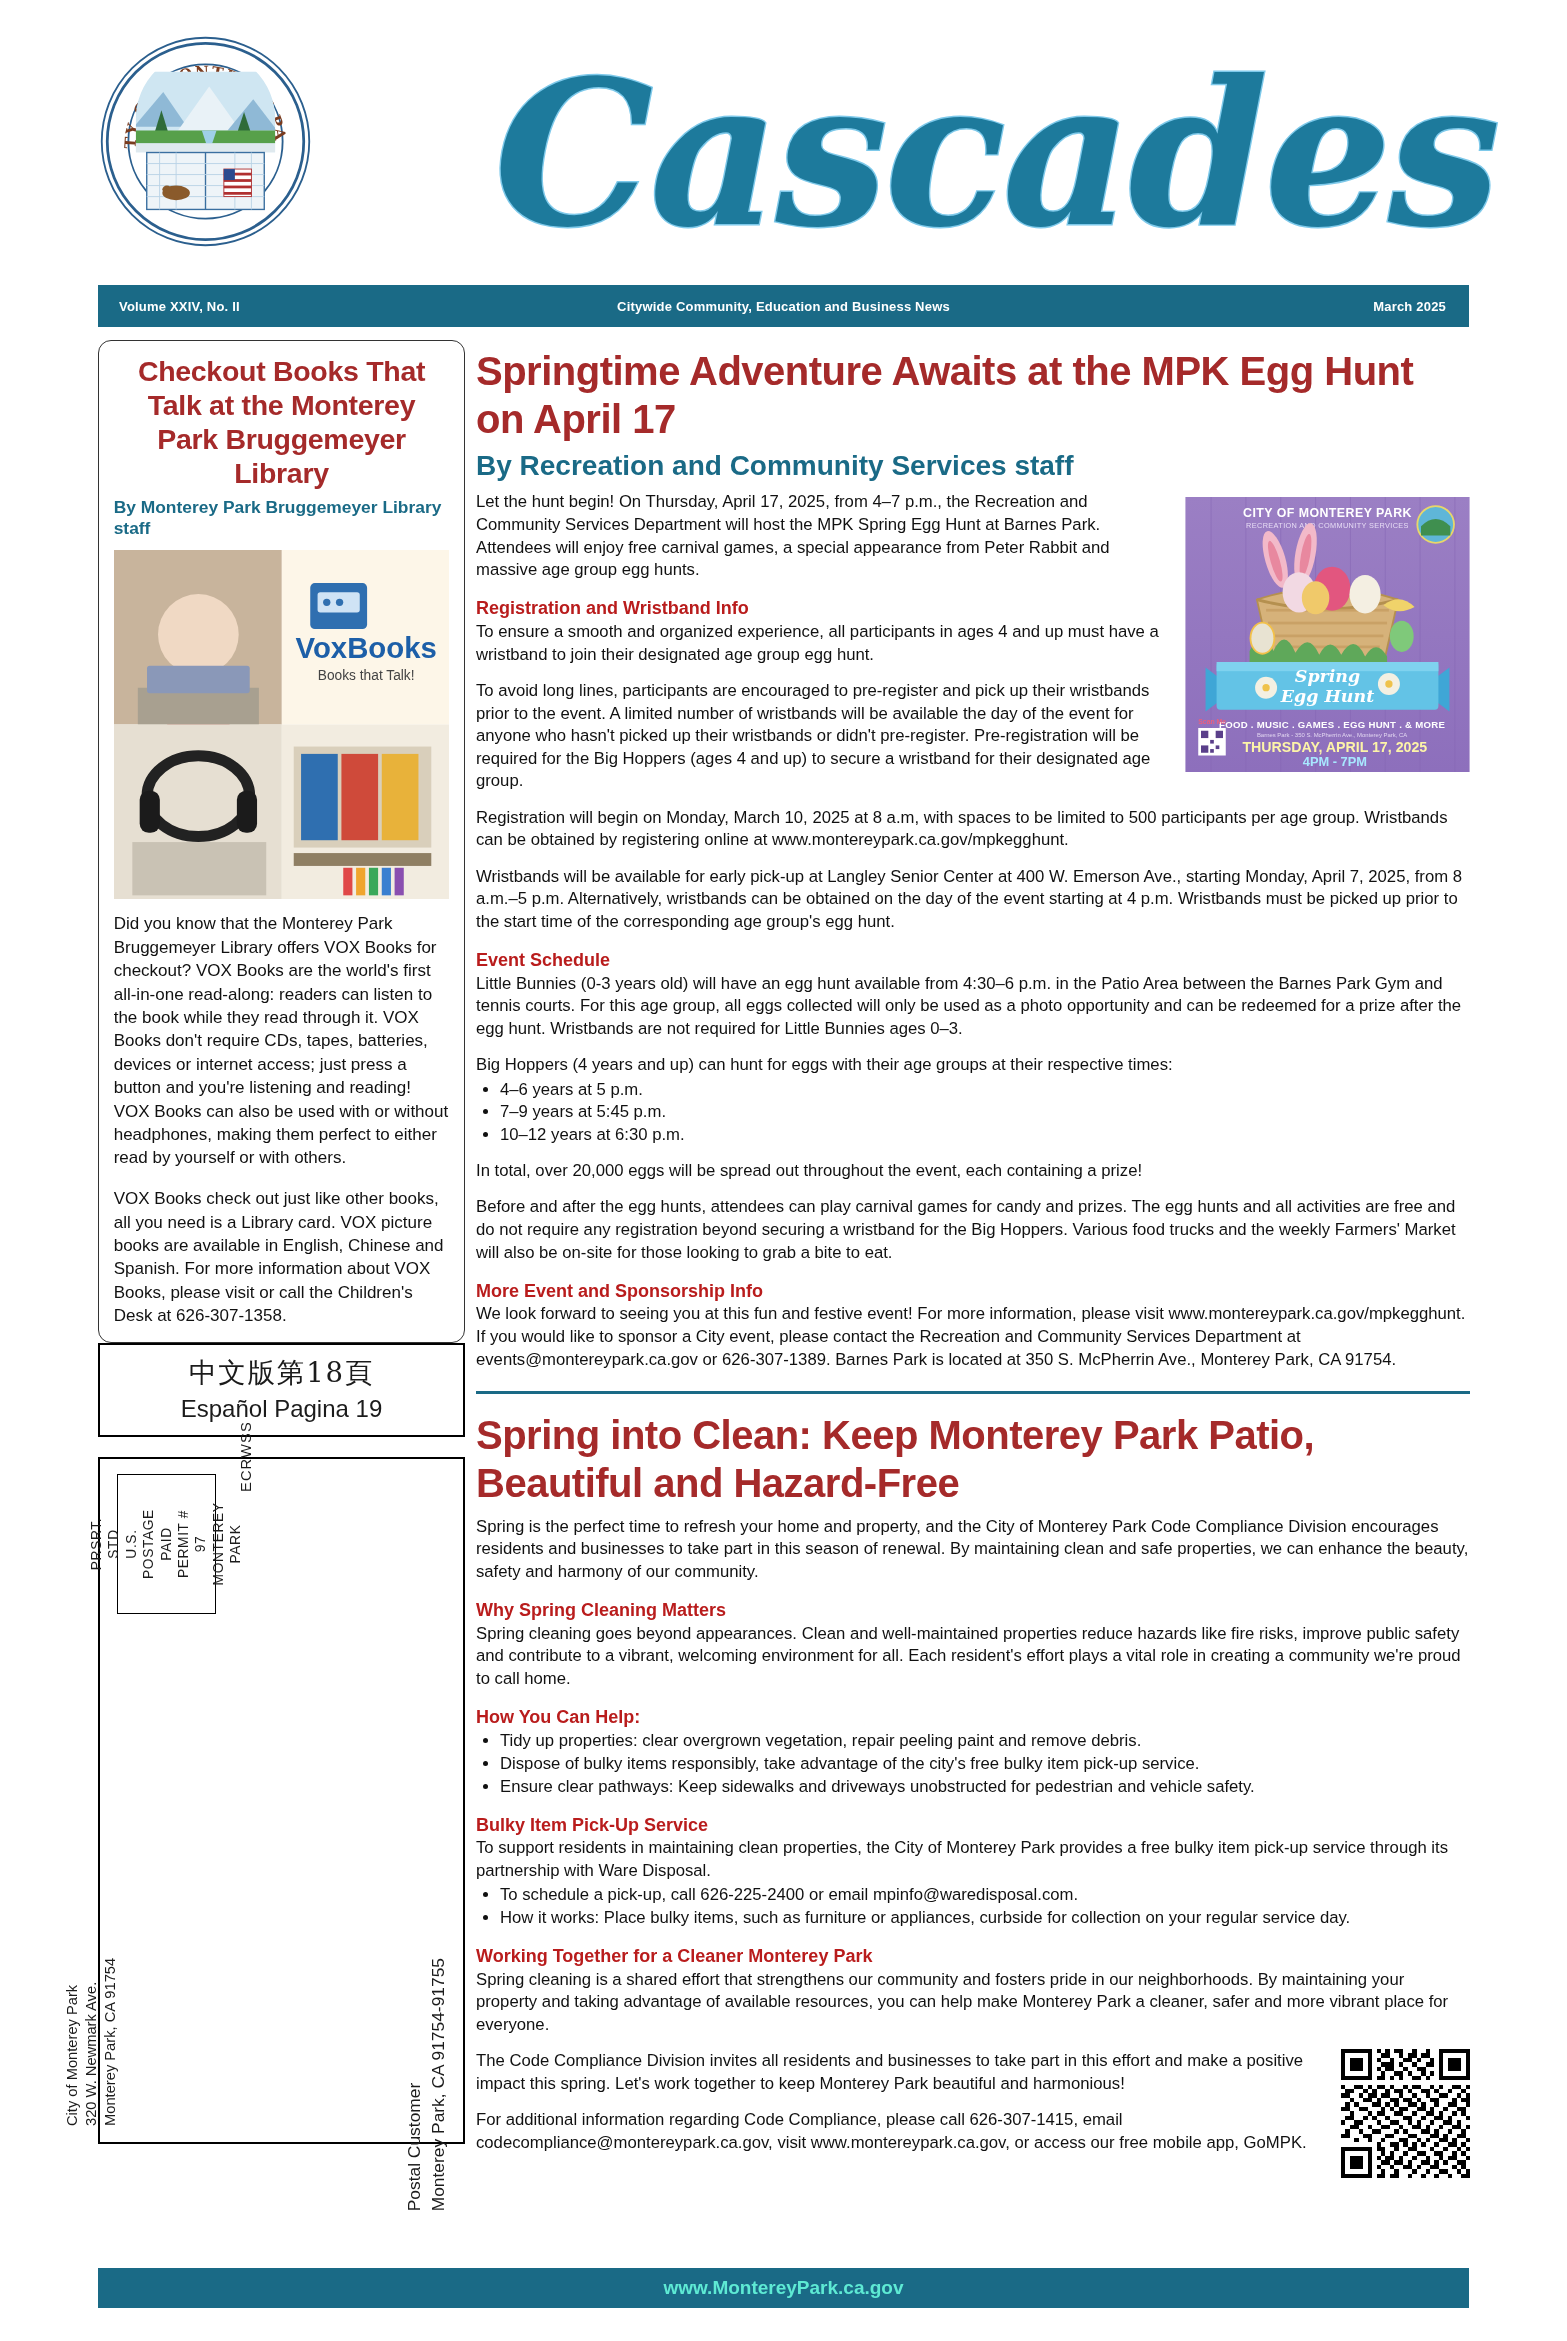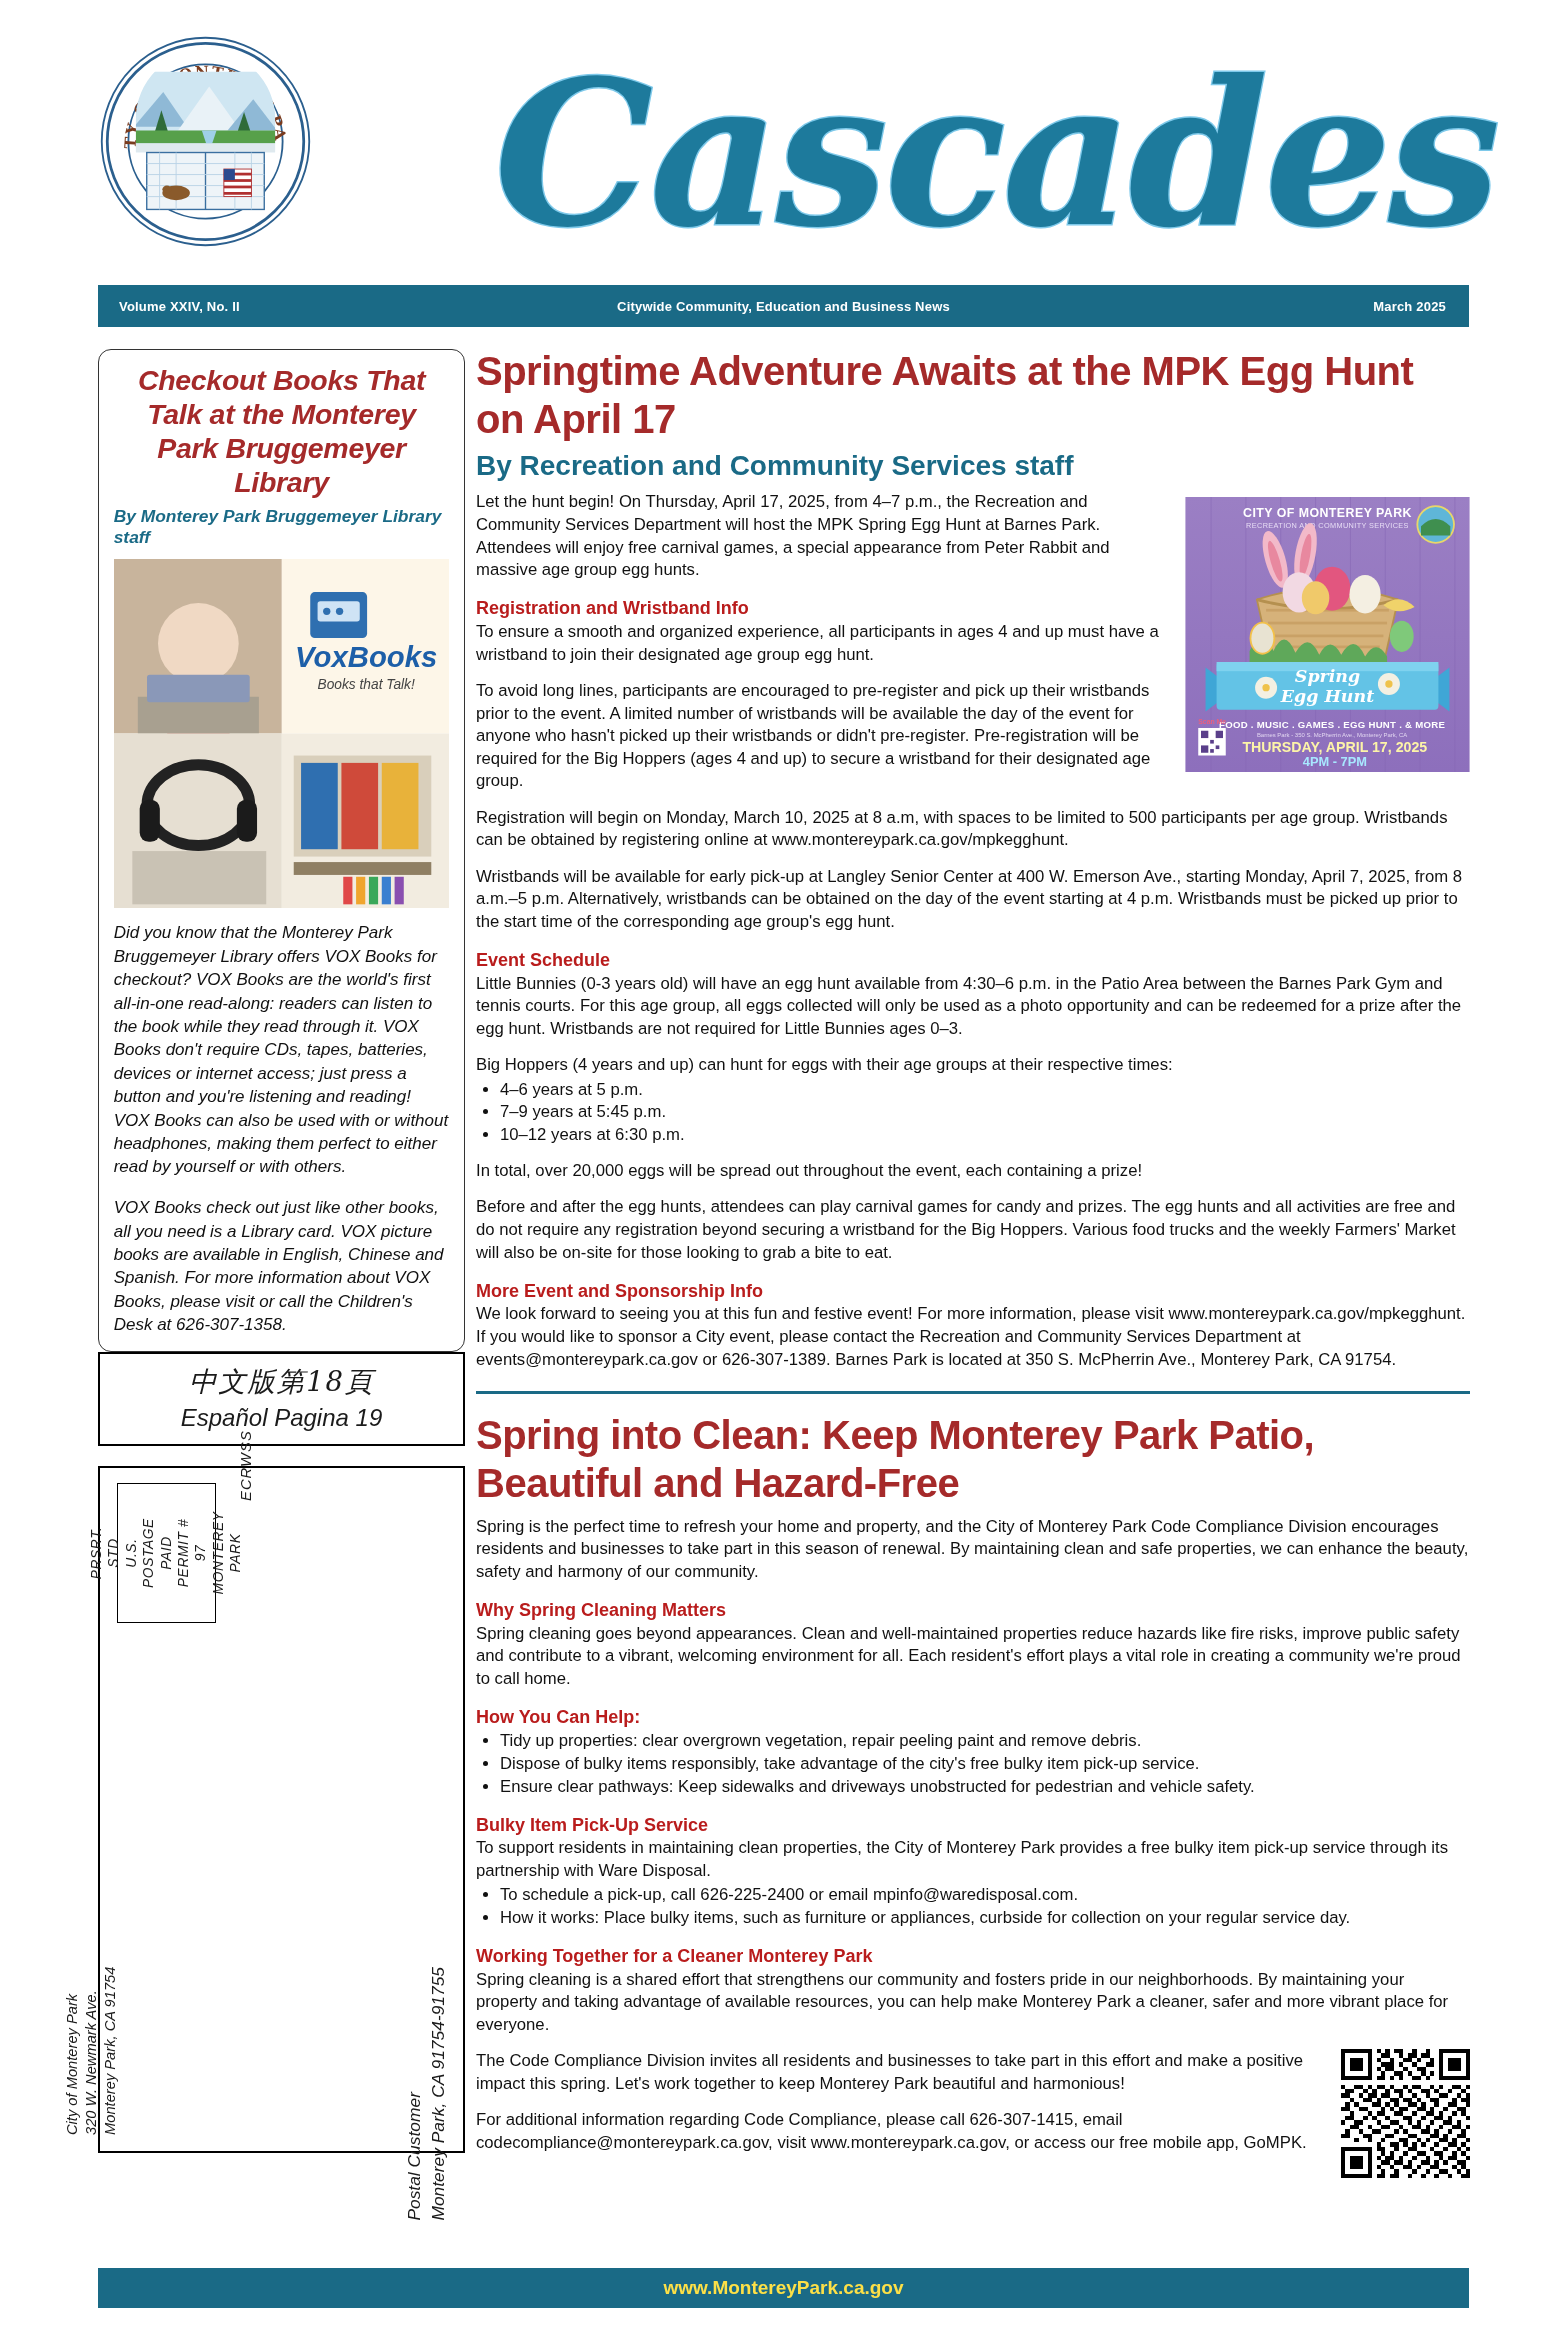--- a/index.html
+++ b/index.html
@@ -33,21 +33,21 @@
     position:absolute; left:98px; top:285px; width:1371px; height:42px;
     background:#1a6a86; color:#fff;
     display:flex; align-items:center;
     font-weight:700; font-size:13px; letter-spacing:0.2px;
   }
   .topband .vol { position:absolute; left:21px; }
   .topband .mid { position:absolute; left:0; right:0; text-align:center; }
   .topband .date { position:absolute; right:23px; }
 
   
-  .leftcol { position:absolute; left:98px; top:349px; width:367px;font-style:italic; }
+  .leftcol { position:absolute; left:98px; top:340px; width:367px; }
 
   .panel {
     border:1.8px solid #333; border-radius:13px; background:#fff;
     padding:13px 14.7px 14.7px 14.7px;
   }
   .lib-title {
     color:#a52a2a; font-weight:700; text-align:center;
     font-size:28.5px; line-height:34px; letter-spacing:-0.3px;
     font-family:"Liberation Sans", sans-serif;
   }
@@ -120,21 +120,21 @@
   .body ul { margin:1.8px 0 0 0; padding-left:24px; }
   .body li { font-size:16.7px; line-height:22.6px; }
 
   .divider { border-top:3.7px solid #1a6a86; margin:20px 0 0 0; height:0; }
 
   .qr { float:right; width:129px; height:129px; margin:13px 0 5.5px 18.4px; }
 
   
   .footer {
     position:absolute; left:98px; top:2268px; width:1371px; height:40px;
-    background:#1a6a86; color:#fde047; font-weight:700; font-size:19px;
+    background:#1a6a86; color:#5eead4; font-weight:700; font-size:19px;
     display:flex; align-items:center; justify-content:center;
   }
 
   .clearfix::after { content:""; display:block; clear:both; }
 </style>
 </head>
 <body>
 
 <div class="page">
 

